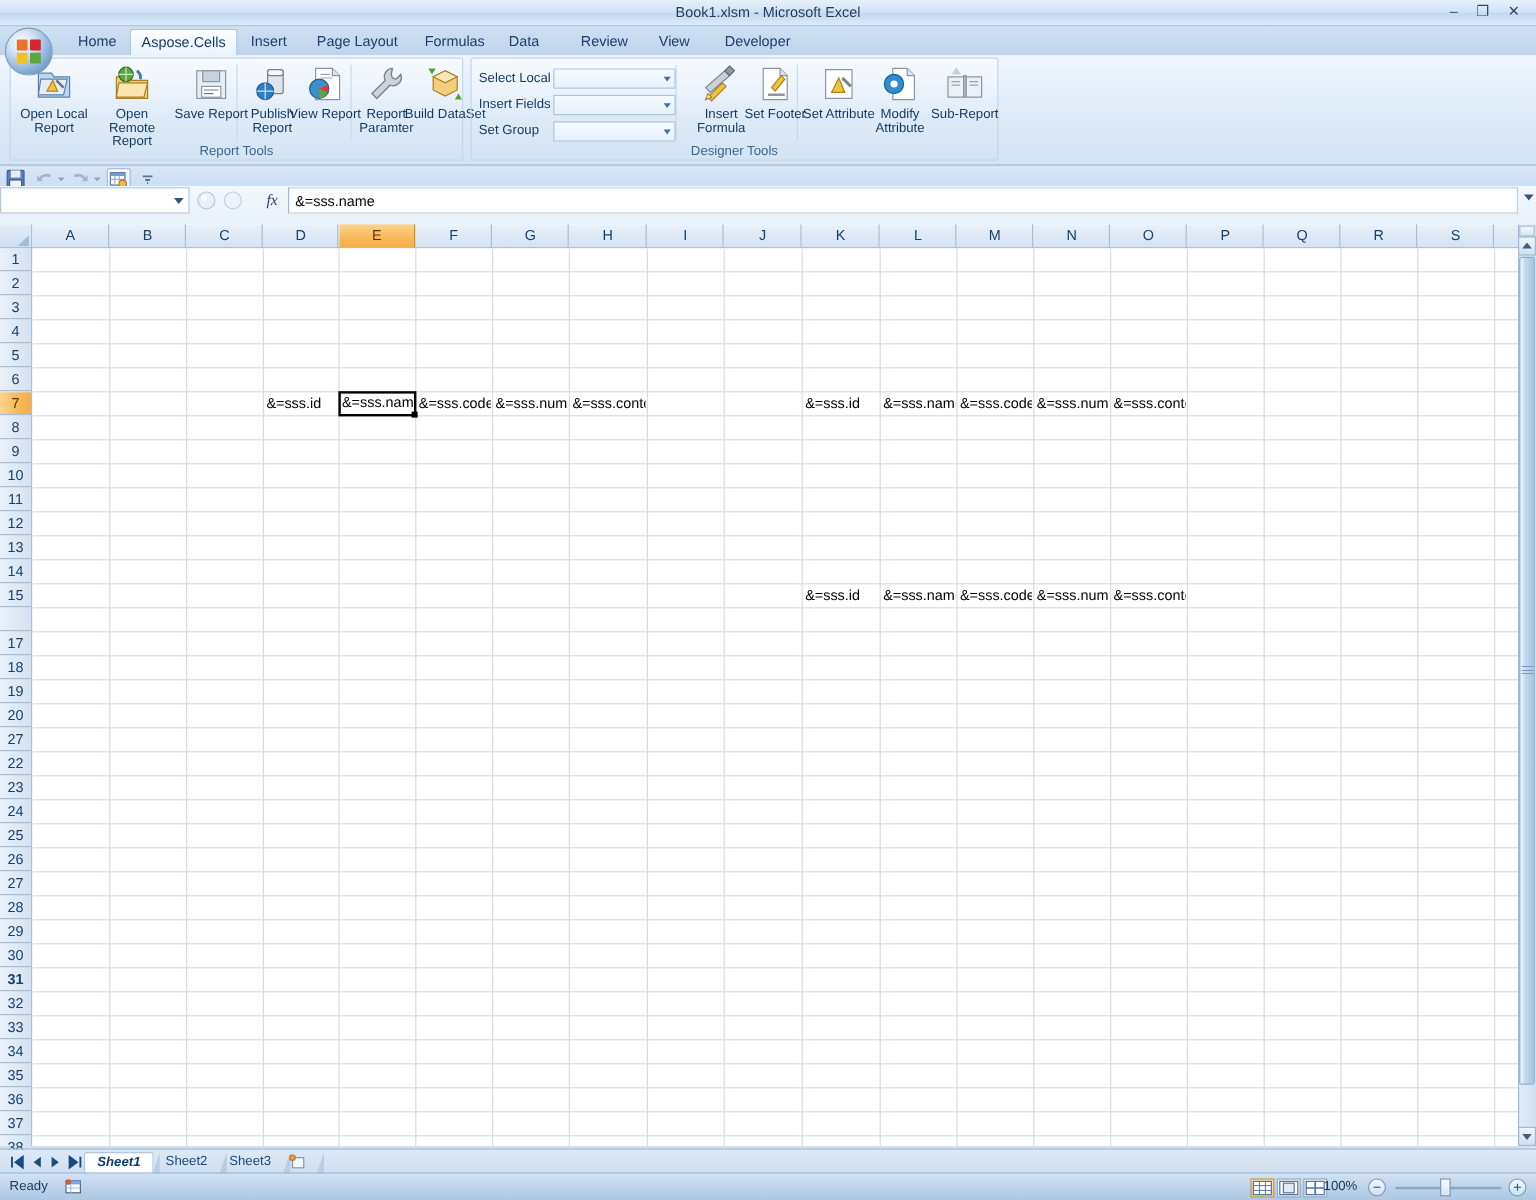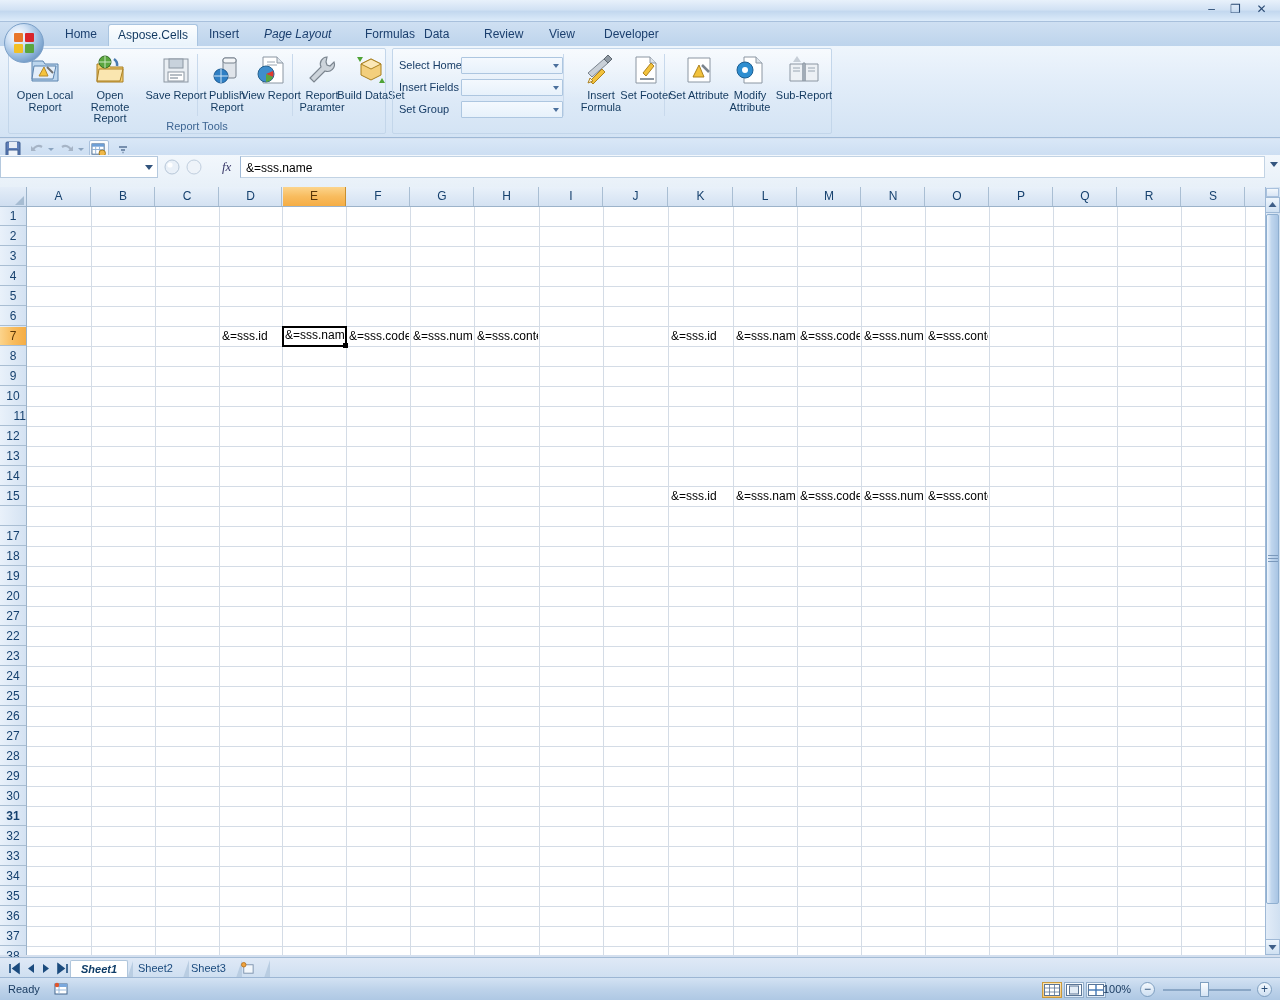--- a/index.html
+++ b/index.html
@@ -269,40 +269,41 @@
   #zthumb {
     position: absolute; left: 1200px; top: 4px; width: 9px; height: 15px;
     background: linear-gradient(to bottom,#fbfdff,#d5e4f4);
     border: 1px solid #7f9fc0;
   }
 </style>
 </head>
 <body>
 
 <div id="titlebar">
+  <div id="title-text">Book1.xlsm - Microsoft Excel</div>
   <div class="wbtn" style="left:1202px">–</div>
   <div class="wbtn" style="left:1226px">❐</div>
   <div class="wbtn" style="left:1252px">✕</div>
 </div>
 
 <div id="tabstrip">
   <div id="orb">
     <div class="glyph">
       <div class="q" style="left:0;top:0;background:#e8762a"></div>
       <div class="q" style="left:11px;top:0;background:#d9242b"></div>
       <div class="q" style="left:0;top:11px;background:#f2c024"></div>
       <div class="q" style="left:11px;top:11px;background:#5aa63f"></div>
     </div>
   </div>
   <div id="tabs-host">
       <div class="rtab" style="left: 56px;"><span>Home</span></div>
       <div class="rtab active" style="left: 108px;"><span>Aspose.Cells</span></div>
       <div class="rtab" style="left: 200px;"><span>Insert</span></div>
-      <div class="rtab" style="left: 255px; font-style: italic;"><span>Page Layout</span></div>
-      <div class="rtab" style="left: 356px;"><span>Formulas</span></div>
+      <div class="rtab" style="left: 255px;"><span>Page Layout</span></div>
+      <div class="rtab" style="left: 345px;"><span>Formulas</span></div>
       <div class="rtab" style="left: 415px;"><span>Data</span></div>
       <div class="rtab" style="left: 475px;"><span>Review</span></div>
       <div class="rtab" style="left: 540px;"><span>View</span></div>
       <div class="rtab" style="left: 595px;"><span>Developer</span></div>
     </div>
   <div class="wbtn" style="left:1192px;top:26px;color:#1f5fa8">?</div>
   <div class="wbtn" style="left:1216px;top:26px">–</div>
   <div class="wbtn" style="left:1240px;top:26px">❐</div>
   <div class="wbtn" style="left:1262px;top:26px">✕</div>
 </div>
@@ -381,23 +382,24 @@
         <path d="M2 3l6 0-3 5z" fill="#4fa336"></path>
         <path d="M30 29l-6 0 3-5z" fill="#4fa336"></path>
       </svg>
       <div class="lbl">Build DataSet</div>
     </div>
   </div>
 
   <div class="group" style="left:392px;width:440px">
     <div class="grp-sep" style="left:170px"></div>
     <div class="grp-sep" style="left:271px"></div>
+    <div class="group-label">Designer Tools</div>
 
     <div class="fldrow" style="left:6px;top:8px;width:160px">
-      <div class="fldlabel">Select Home</div>
+      <div class="fldlabel">Select Local</div>
       <div class="combo" style="left:62px;top:0">
         <span style="position:absolute;left:3px;top:2px;font-size:11px;color:#000"></span>
         <span class="arr"></span>
       </div>
     </div>
 
     <div class="fldrow" style="left:6px;top:30px;width:160px">
       <div class="fldlabel">Insert Fields</div>
       <div class="combo" style="left:62px;top:0">
         <span style="position:absolute;left:3px;top:2px;font-size:11px;color:#000"></span>
@@ -556,21 +558,21 @@
       <div class="rh" style="top: 0px;"><span>1</span></div>
       <div class="rh" style="top: 20px;"><span>2</span></div>
       <div class="rh" style="top: 40px;"><span>3</span></div>
       <div class="rh" style="top: 60px;"><span>4</span></div>
       <div class="rh" style="top: 80px;"><span>5</span></div>
       <div class="rh" style="top: 100px;"><span>6</span></div>
       <div class="rh sel" style="top: 120px;"><span>7</span></div>
       <div class="rh" style="top: 140px;"><span>8</span></div>
       <div class="rh" style="top: 160px;"><span>9</span></div>
       <div class="rh" style="top: 180px;"><span>10</span></div>
-      <div class="rh" style="top: 200px; text-align: right;"><span>11</span></div>
+      <div class="rh" style="top: 200px;"><span>11</span></div>
       <div class="rh" style="top: 220px;"><span>12</span></div>
       <div class="rh" style="top: 240px;"><span>13</span></div>
       <div class="rh" style="top: 260px;"><span>14</span></div>
       <div class="rh" style="top: 280px;"><span>15</span></div>
       <div class="rh" style="top: 300px; padding-left: 32px;"><span>16</span></div>
       <div class="rh" style="top: 320px;"><span>17</span></div>
       <div class="rh" style="top: 340px; text-align: center;"><span>18</span></div>
       <div class="rh" style="top: 360px;"><span>19</span></div>
       <div class="rh" style="top: 380px;"><span>20</span></div>
       <div class="rh" style="top: 400px;"><span>27</span></div>

